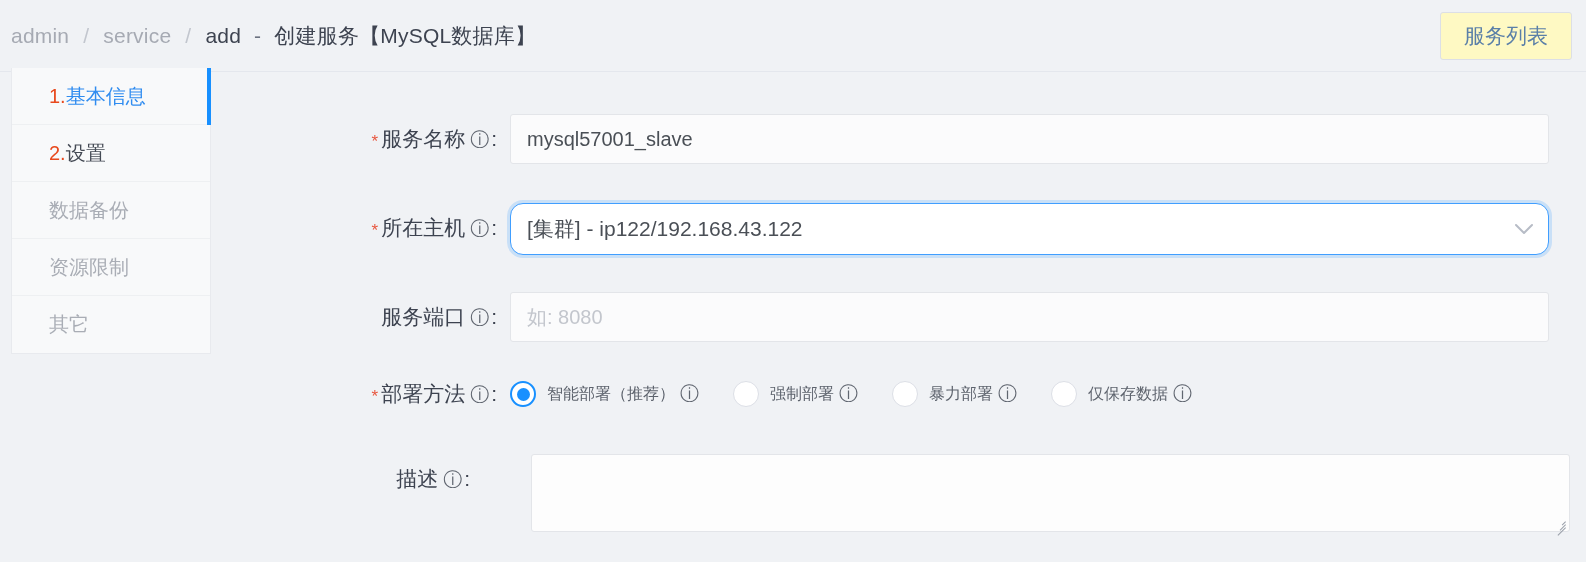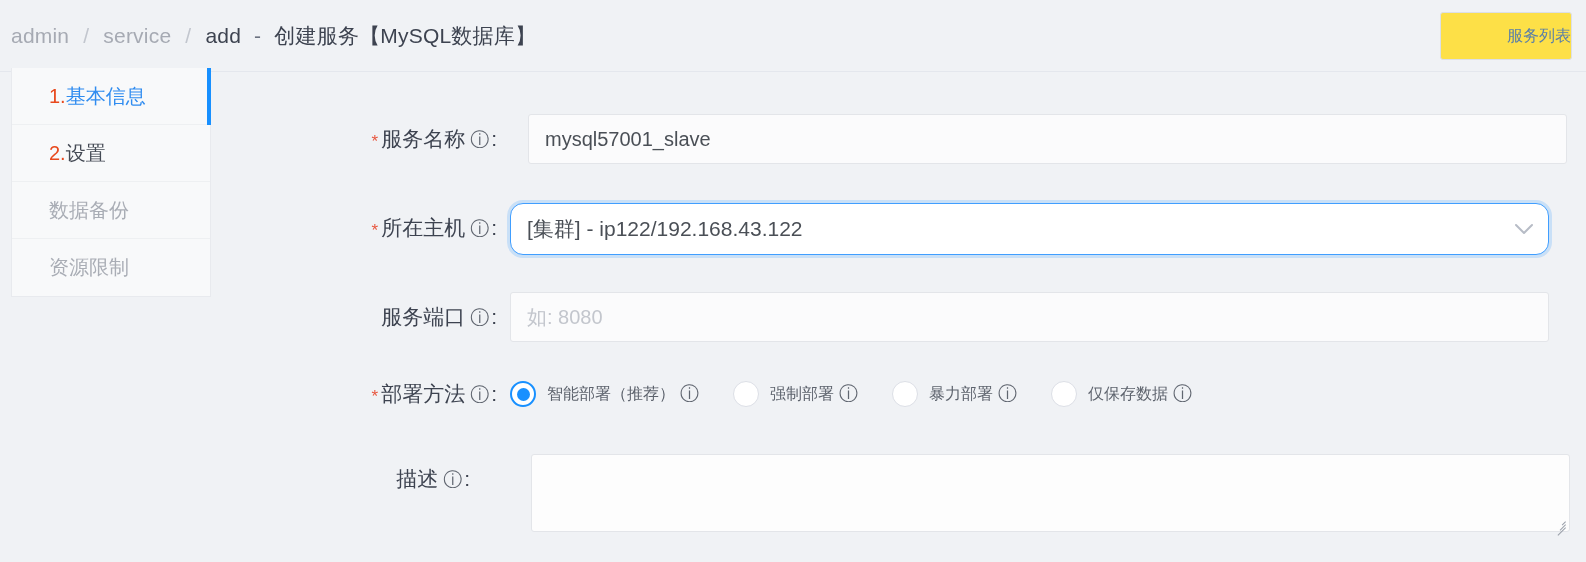--- a/index.html
+++ b/index.html
@@ -39,26 +39,26 @@
   .crumb-dash { color: #6b7280; padding: 0 7px; }
   .crumb-title { color: #3d4350; }
 
   .list-button {
     position: absolute;
     right: 14px;
     top: 12px;
     width: 132px;
     height: 48px;
     line-height: 46px;
-    text-align: right;
-    background: #fde047;
+    text-align: center;
+    background: #fef9c3;
     border: 1px solid #dcdfe6;
     border-radius: 3px;
     color: #5a7fa8;
-    font-size: 16px;
+    font-size: 21px;
     box-sizing: border-box;
     cursor: pointer;
   }
 
   
   .sidebar {
     position: absolute;
     left: 11px;
     top: 68px;
     width: 200px;
@@ -264,25 +264,28 @@
   </div>
   <div class="side-item step2">
     <span class="num">2.</span><span>设置</span>
   </div>
   <div class="side-item">
     <span>数据备份</span>
   </div>
   <div class="side-item">
     <span>资源限制</span>
   </div>
+  <div class="side-item">
+    <span>其它</span>
+  </div>
 </div>
 
 <div class="form">
 
-  <div class="row" style="margin-top:42px;gap:18px;">
+  <div class="row" style="margin-top:42px;">
     <div class="label">
       <span class="req">*</span><span>服务名称</span><span class="qicon">ⓘ</span><span>:</span>
     </div>
     <div class="field">
       <div class="input">mysql57001_slave</div>
     </div>
   </div>
 
   <div class="row" style="margin-top:36px;">
     <div class="label">

